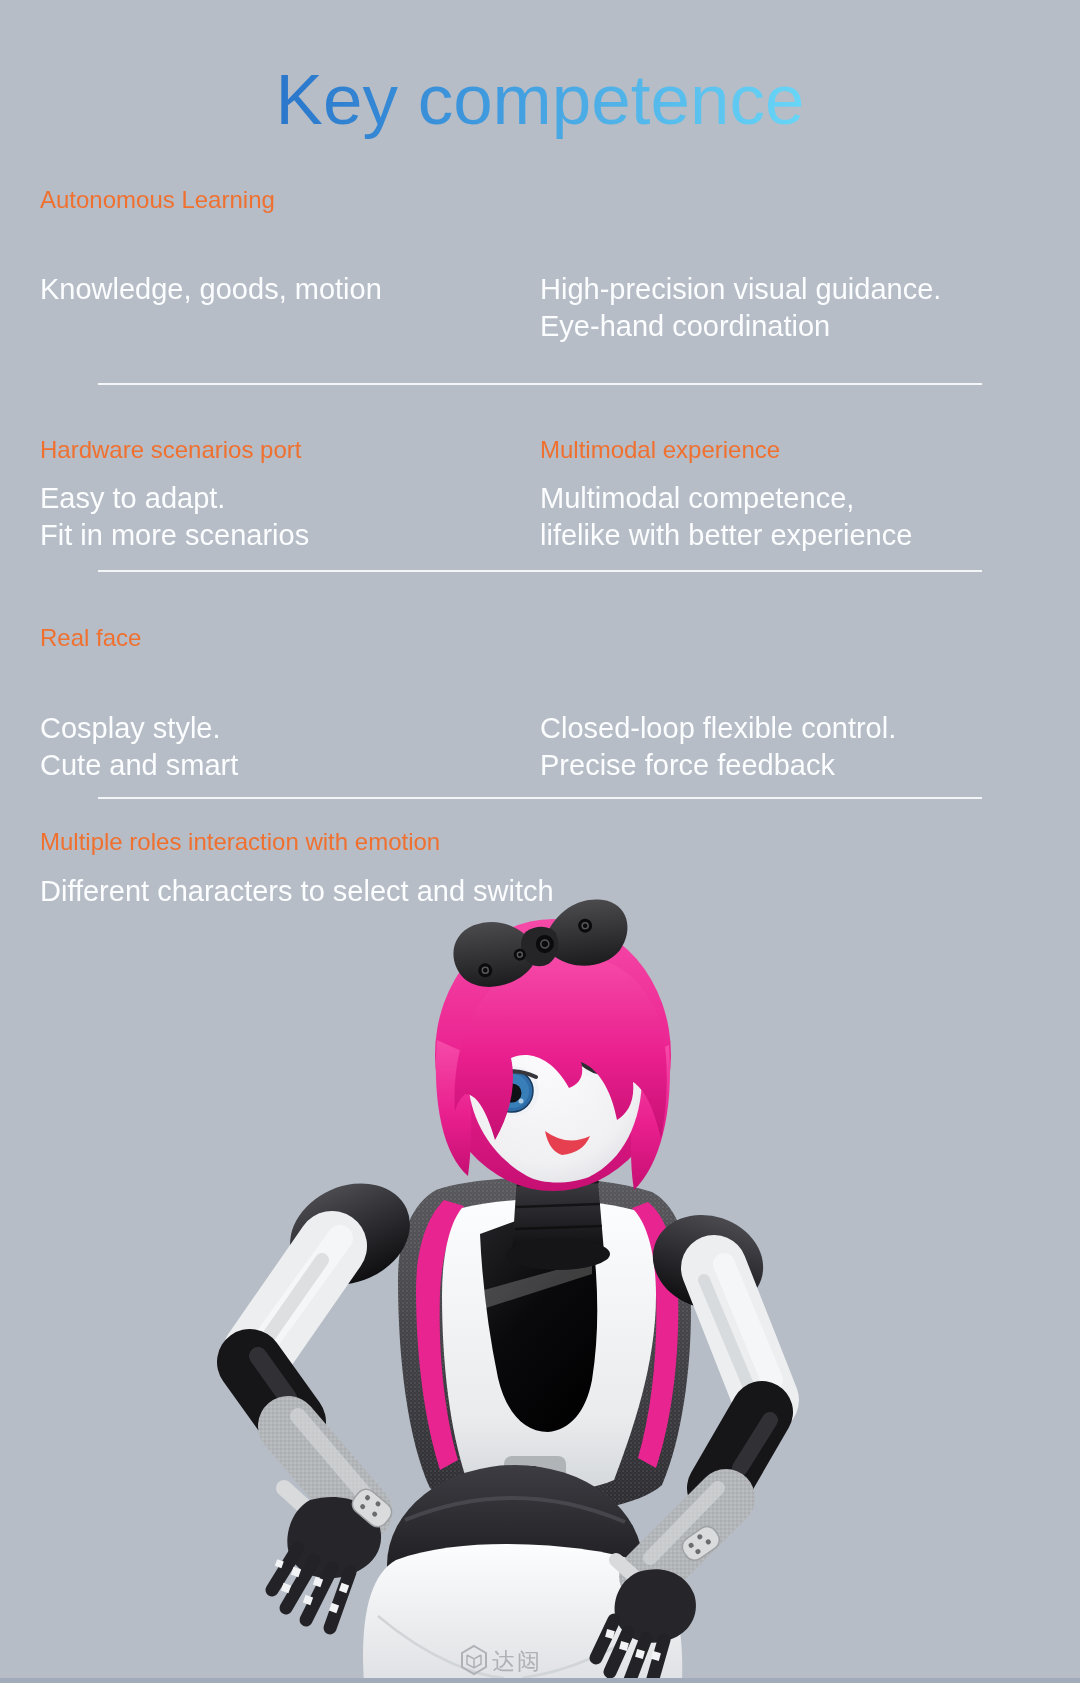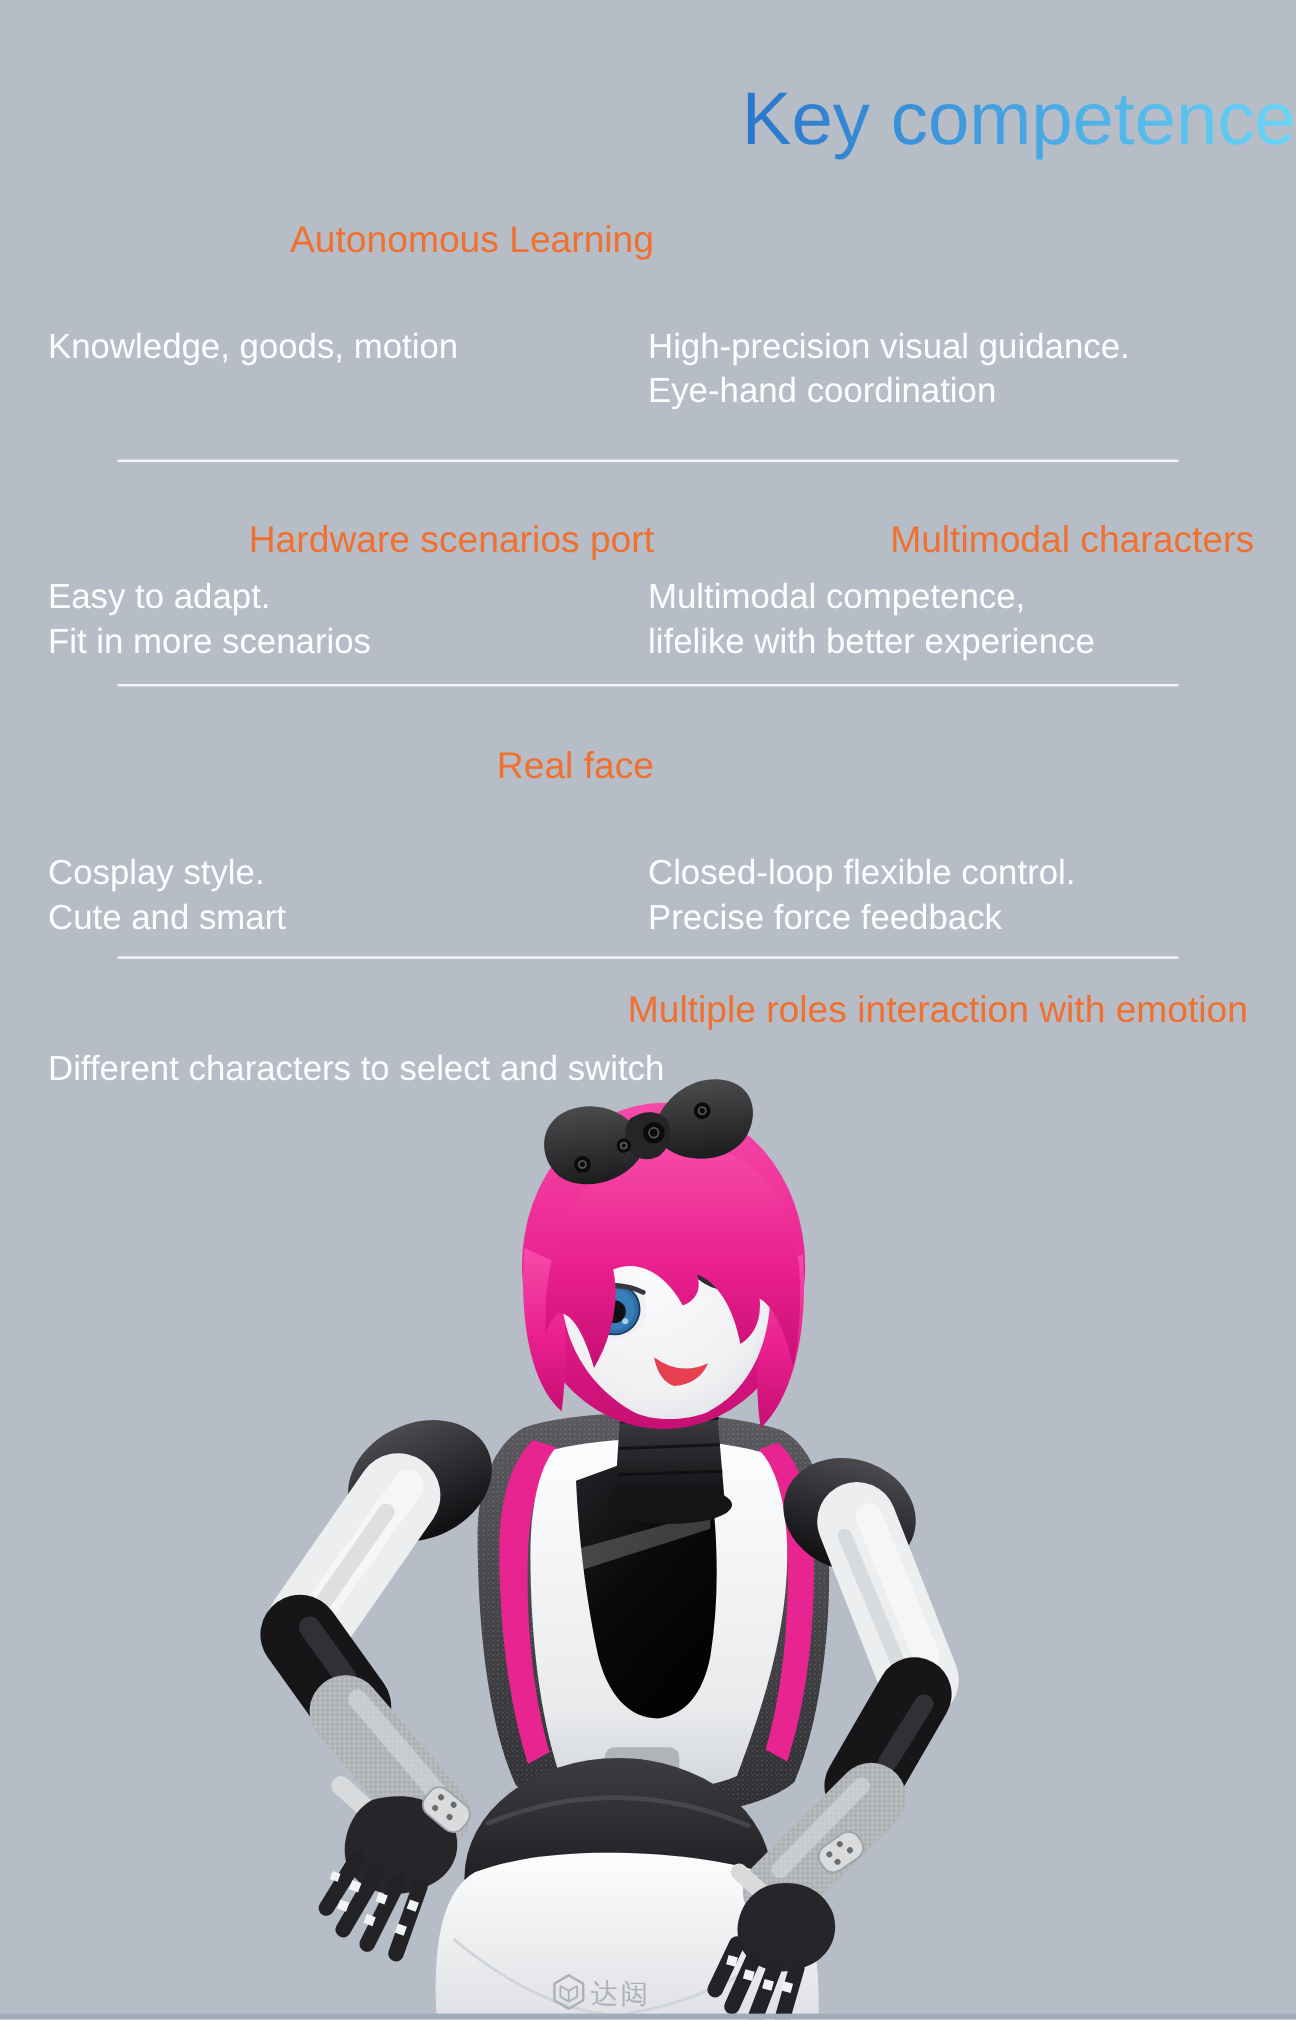--- a/index.html
+++ b/index.html
@@ -4,32 +4,32 @@
 <style>
   html,body{margin:0;padding:0;}
   .page{
     position:relative;width:1080px;height:1683px;overflow:hidden;
     background:#b6bdc7;
     font-family:"Liberation Sans",sans-serif;
     -webkit-font-smoothing:antialiased;
   }
   .title{
     position:absolute;top:70px;left:0;width:100%;
-    text-align:right;font-size:62px;font-weight:400;margin:0;line-height:60px;
+    text-align:center;font-size:71px;font-weight:400;margin:0;line-height:60px;
   }
   .grad{
     color:#3f97dd;
   }
   @supports ((-webkit-background-clip:text) or (background-clip:text)){
     .grad{
       background:linear-gradient(90deg,#2a76cb 0%,#3f9ade 40%,#68d6f7 100%);
       -webkit-background-clip:text;background-clip:text;color:transparent;
     }
   }
-  .fh{position:absolute;width:505px;font-size:31px;line-height:44px;color:#f0702f;text-align:right;}
+  .fh{position:absolute;width:505px;font-size:24px;line-height:44px;color:#f0702f;}
   .fb{position:absolute;width:505px;font-size:29px;line-height:37px;color:#fcfdfe;}
   .divider{position:absolute;left:98px;width:884px;height:2px;background:rgba(255,255,255,.85);}
   .robot-wrap{position:absolute;left:0;top:860px;width:1080px;height:823px;}
   .bottom-strip{position:absolute;left:0;bottom:0;width:100%;height:5px;background:#a2abba;}
   .logo-cjk{font-size:23px;fill:#aeb1b5;letter-spacing:2px;}
 </style>
 </head>
 <body>
 
 <div class="page">
@@ -45,21 +45,21 @@
   </div>
   <div class="fb" style="left:40px;top:271px">
     <div>Knowledge, goods, motion</div>
   </div>
   <div class="divider" style="top:383px"></div>
 
   <div class="fh" style="left:40px;top:428px">
     <div>Hardware scenarios port</div>
   </div>
   <div class="fh" style="left:540px;top:428px">
-    <div>Multimodal characters</div>
+    <div>Multimodal experience</div>
   </div>
   <div class="fb" style="left:40px;top:480px">
     <div>Easy to adapt.</div>
     <div>Fit in more scenarios</div>
   </div>
   <div class="fb" style="left:540px;top:480px">
     <div>Multimodal competence,</div>
     <div>lifelike with better experience</div>
   </div>
   <div class="divider" style="top:570px"></div>

